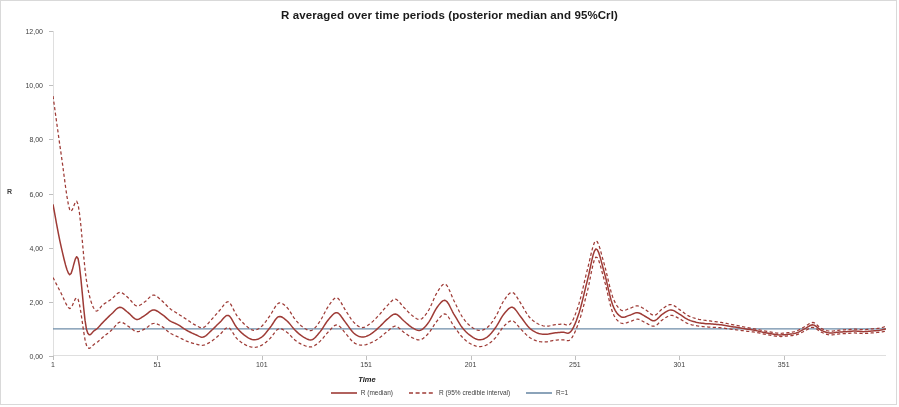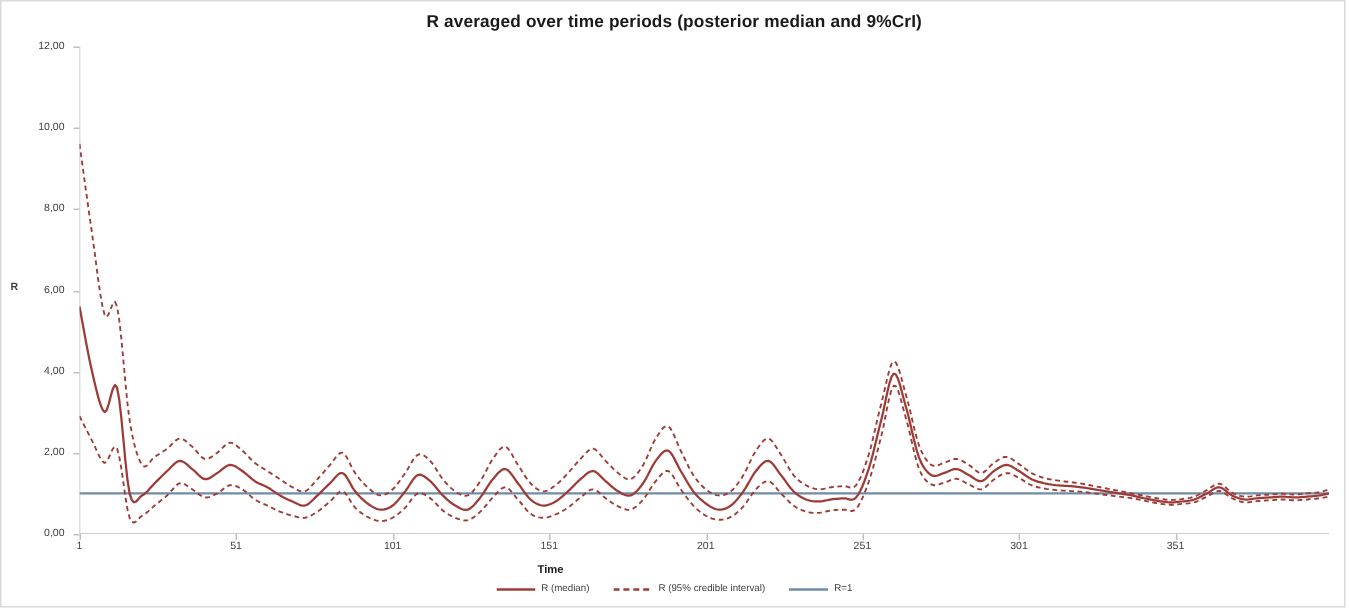--- a/index.html
+++ b/index.html
@@ -32,20 +32,21 @@
     font-weight:bold;
     color:#404040;
   }
   #x-axis-title{
     position:absolute;
     left:0;top:374px;width:732px;
     text-align:center;
     font-size:7.5px;
     font-weight:bold;
     color:#1a1a1a;
+    font-style:italic;
   }
   .y-tick-label{
     position:absolute;
     right:0;width:40px;
     text-align:right;
     font-size:7px;
     color:#404040;
     transform:translateY(-50%);
   }
   .y-tick-mark{
@@ -84,21 +85,21 @@
     font-size:6.5px;color:#404040;
   }
   .legend-swatch{display:block;}
   svg{display:block;}
 </style>
 </head>
 <body>
 
 <div id="chart-frame">
 
-  <div id="chart-title">R averaged over time periods (posterior median and 9%CrI)</div>
+  <div id="chart-title">R averaged over time periods (posterior median and 95%CrI)</div>
 
   <div id="y-axis-title">R</div>
   <div id="x-axis-title">Time</div>
 
   <div id="y-ticks">
       <div class="y-tick-label" style="top: 355px; right: 853px;">0,00</div>
       <div class="y-tick-mark" style="top: 355px; left: 48px;"></div>
       <div class="y-tick-label" style="top: 300.833px; right: 853px;">2,00</div>
       <div class="y-tick-mark" style="top: 300.833px; left: 48px;"></div>
       <div class="y-tick-label" style="top: 246.667px; right: 853px;">4,00</div>

